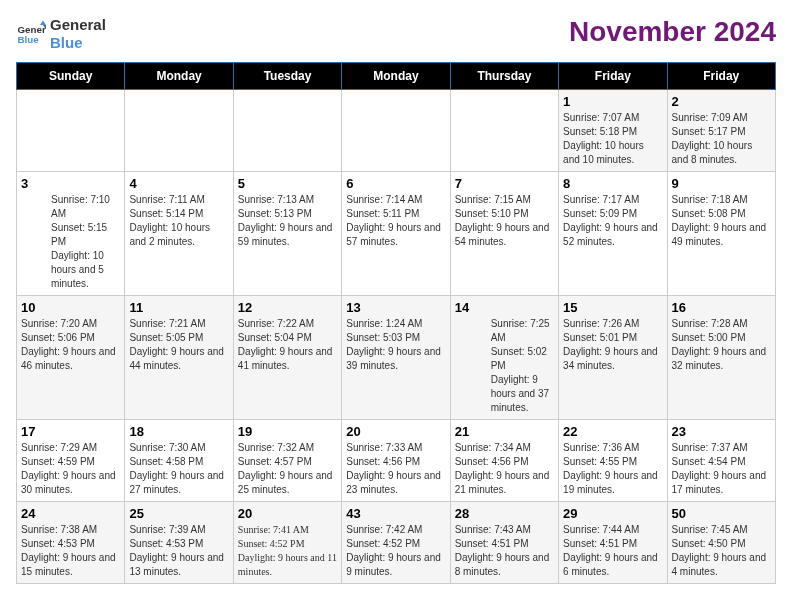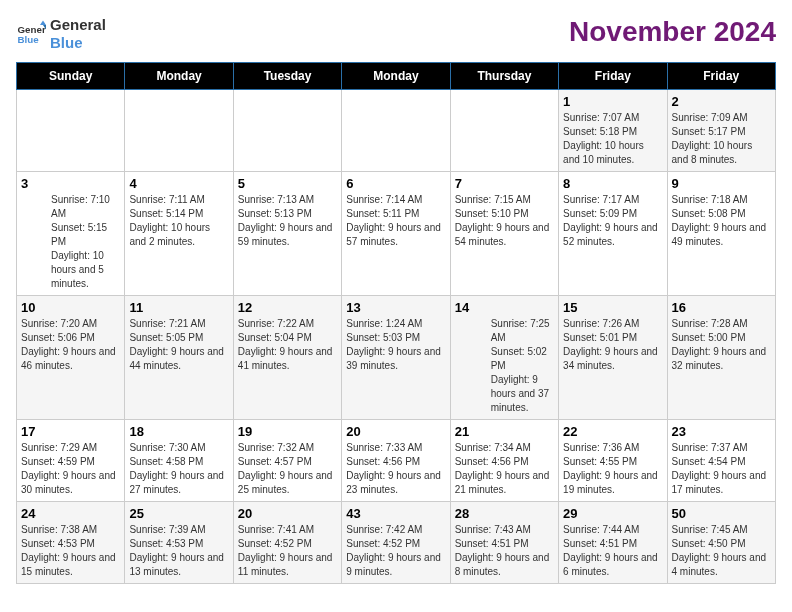--- a/index.html
+++ b/index.html
@@ -272,21 +272,21 @@
 Daylight: 9 hours and 15 minutes.</div>
         </td>
         <td>
           <span class="day-number">25</span>
           <div class="day-info" style="white-space: pre-line;">Sunrise: 7:39 AM
 Sunset: 4:53 PM
 Daylight: 9 hours and 13 minutes.</div>
         </td>
         <td>
           <span class="day-number">20</span>
-          <div class="day-info" style="white-space: pre-line;">Sunrise: 7:41 AM
+          <div class="day-info" style="white-space: pre-line; font-family: Liberation Serif, serif;">Sunrise: 7:41 AM
 Sunset: 4:52 PM
 Daylight: 9 hours and 11 minutes.</div>
         </td>
         <td>
           <span class="day-number">43</span>
           <div class="day-info" style="white-space: pre-line;">Sunrise: 7:42 AM
 Sunset: 4:52 PM
 Daylight: 9 hours and 9 minutes.</div>
         </td>
         <td>

